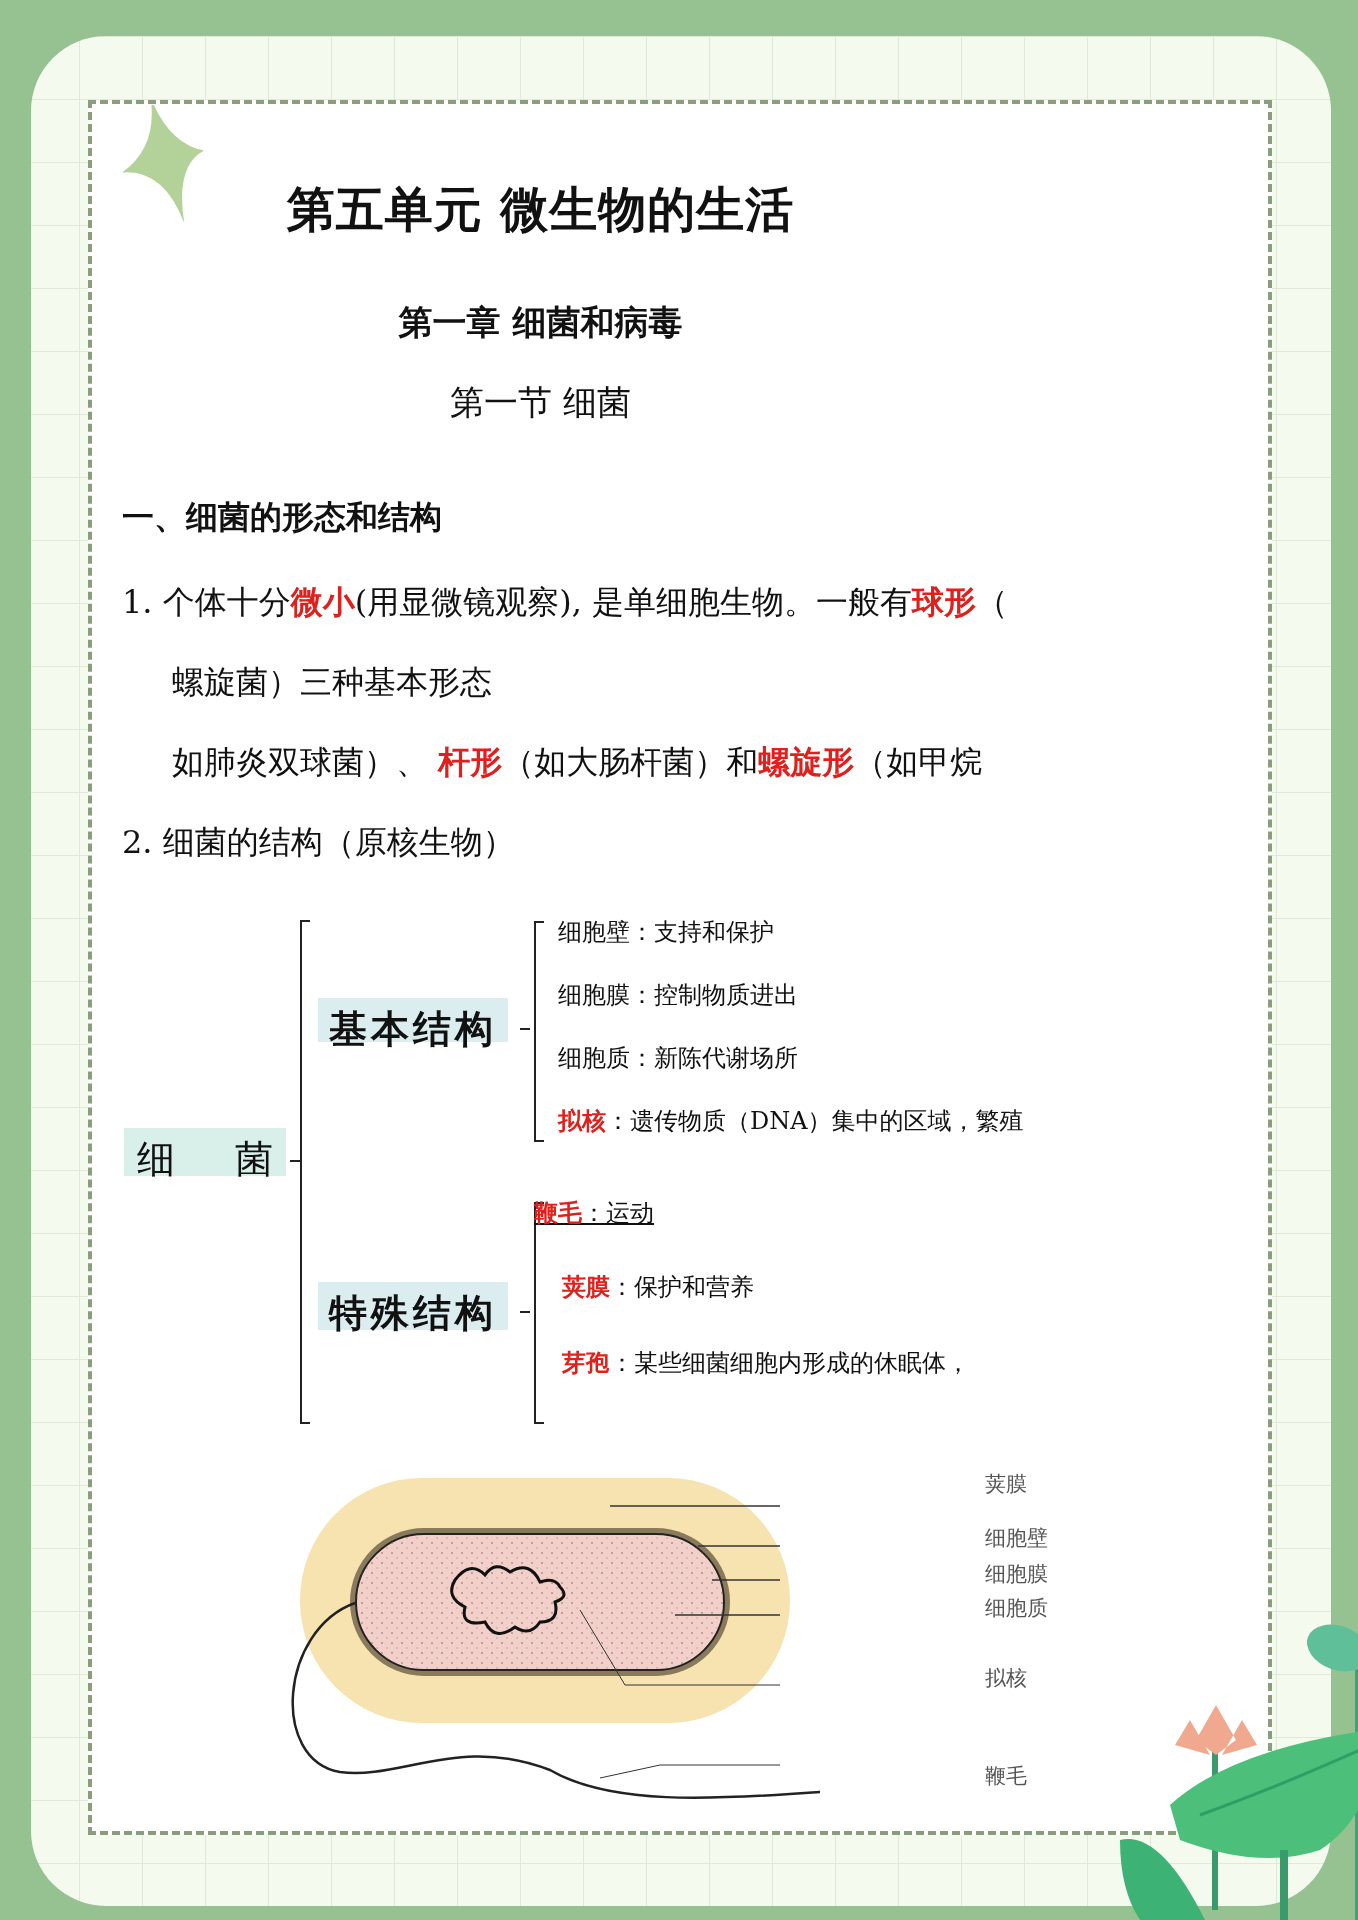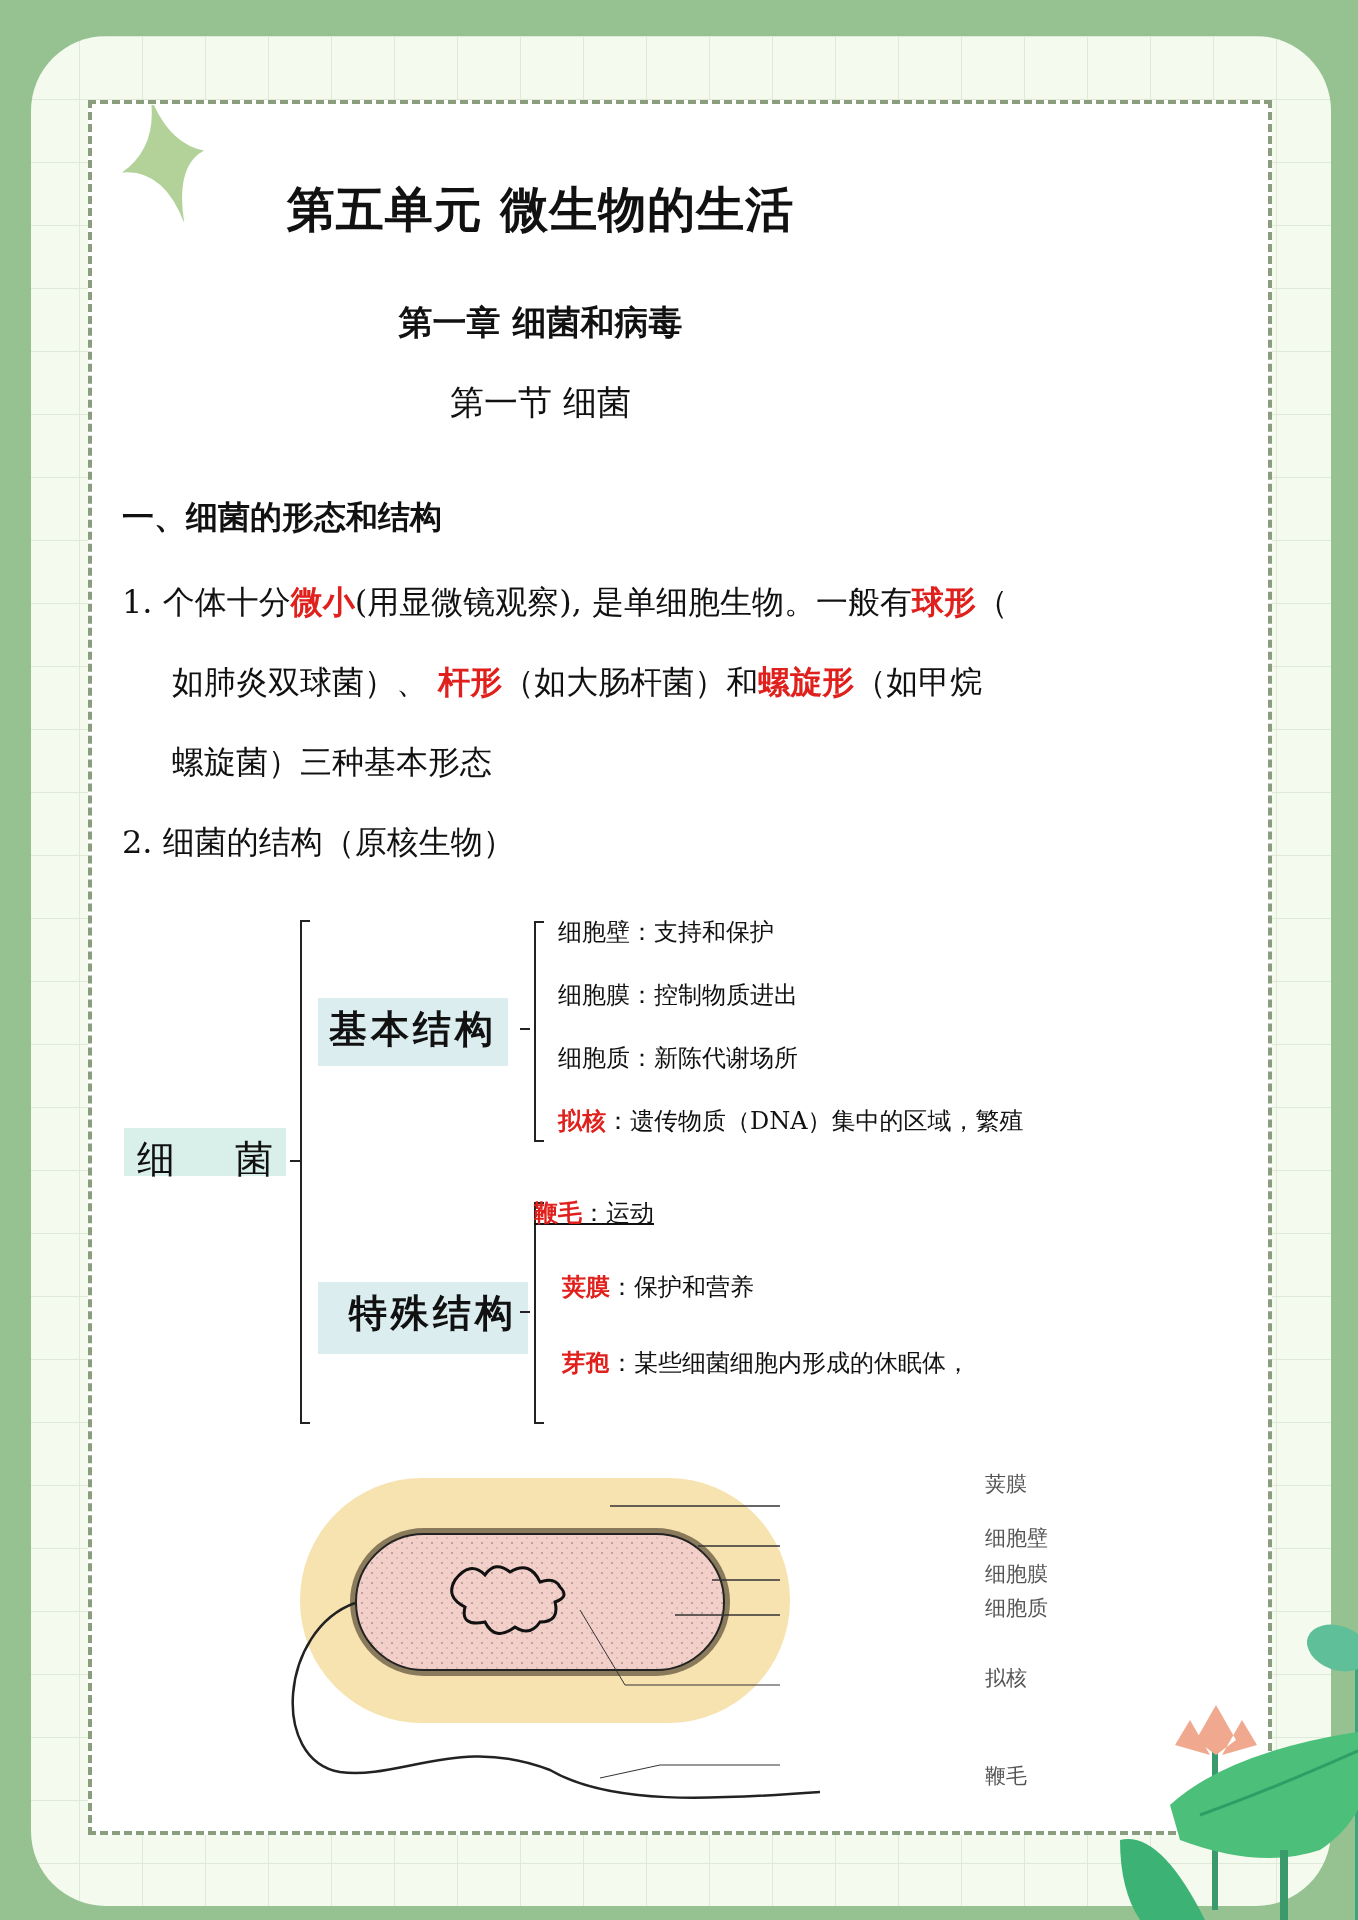--- a/index.html
+++ b/index.html
@@ -44,22 +44,22 @@
   }
   .p1 { top:562px; }
   .p1 .indent { padding-left:50px; display:block; }
   .p2 { top:802px; }
   .red { color:#e0201c; font-weight:bold; }
 
   .tree-box { position:absolute; background:#dcedf0; font-size:38px; font-weight:bold;
               text-align:center; line-height:62px; letter-spacing:4px; }
   .root-box { left:124px; top:1128px; width:162px; height:48px; background:#d9efe9; font-weight:normal; letter-spacing:0; }
   .root-box span { display:inline-block; }
-  .basic-box { left:318px; top:998px; width:190px; height:68px; }
-  .special-box { left:318px; top:1282px; width:190px; height:72px;padding-left:20px; }
+  .basic-box { left:318px; top:998px; width:190px; height:44px; }
+  .special-box { left:318px; top:1282px; width:190px; height:48px; }
 
   .bracket { position:absolute; border:2px solid #222; border-right:none; }
   .br-main { left:300px; top:920px; width:8px; height:500px; }
   .br-basic { left:534px; top:921px; width:8px; height:217px; }
   .br-special { left:534px; top:1202px; width:8px; height:218px; }
   .tick { position:absolute; height:2px; background:#222; width:10px; }
 
   .leaf { position:absolute; left:558px; font-size:24px; line-height:40px; white-space:nowrap; }
   .leaf .key-red { color:#e0201c; font-weight:bold; }
 
@@ -77,22 +77,22 @@
 </svg>
 
 <div class="title t1">第五单元  微生物的生活</div>
 <div class="title t2">第一章  细菌和病毒</div>
 <div class="title t3">第一节  细菌</div>
 
 <div class="section-heading">一、细菌的形态和结构</div>
 
 <div class="para p1">
   <span>1. 个体十分</span><span class="red">微小</span><span>(用显微镜观察), 是单细胞生物。一般有</span><span class="red">球形</span><span>（</span>
+  <span class="indent">螺旋菌）三种基本形态</span>
   <span class="indent"><span>如肺炎双球菌）、 </span><span class="red">杆形</span><span>（如大肠杆菌）和</span><span class="red">螺旋形</span><span>（如甲烷</span></span>
-  <span class="indent">螺旋菌）三种基本形态</span>
 </div>
 
 <div class="para p2">2. 细菌的结构（原核生物）</div>
 
 <div class="tree-box root-box">
   <span>细</span><span style="width:60px"></span><span>菌</span>
 </div>
 <div class="tick" style="left:290px; top:1160px;"></div>
 <div class="bracket br-main"></div>
 

